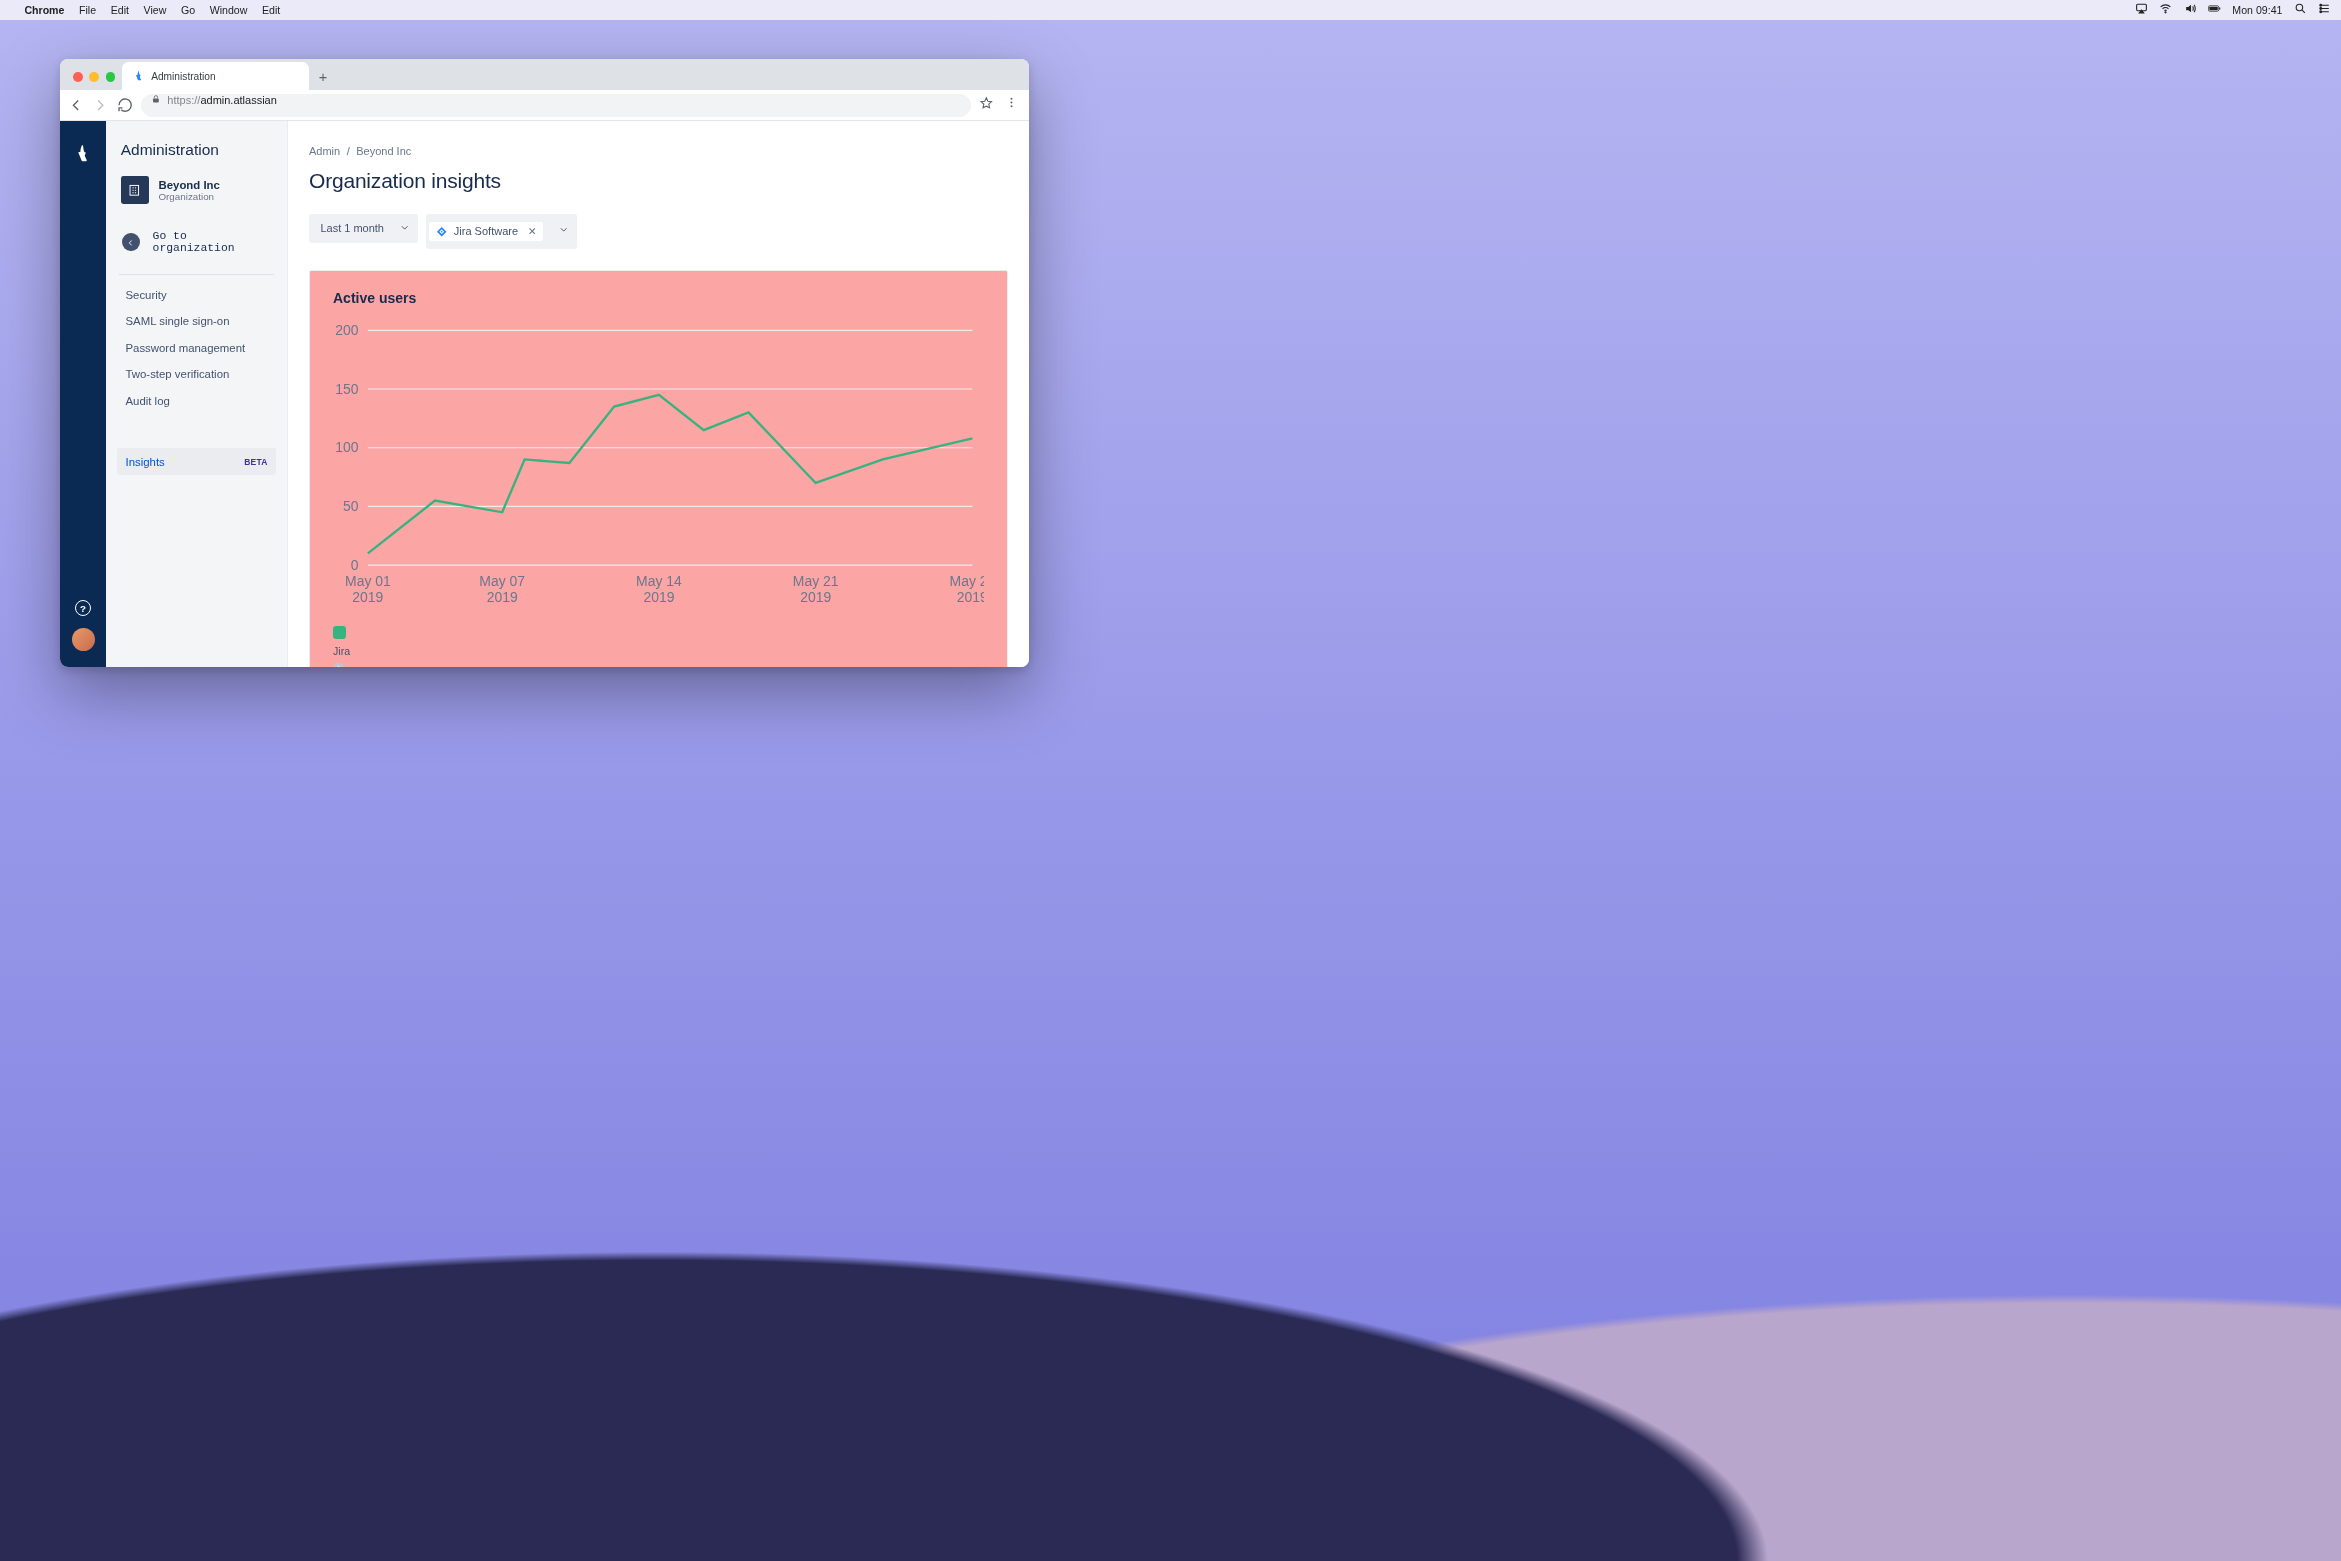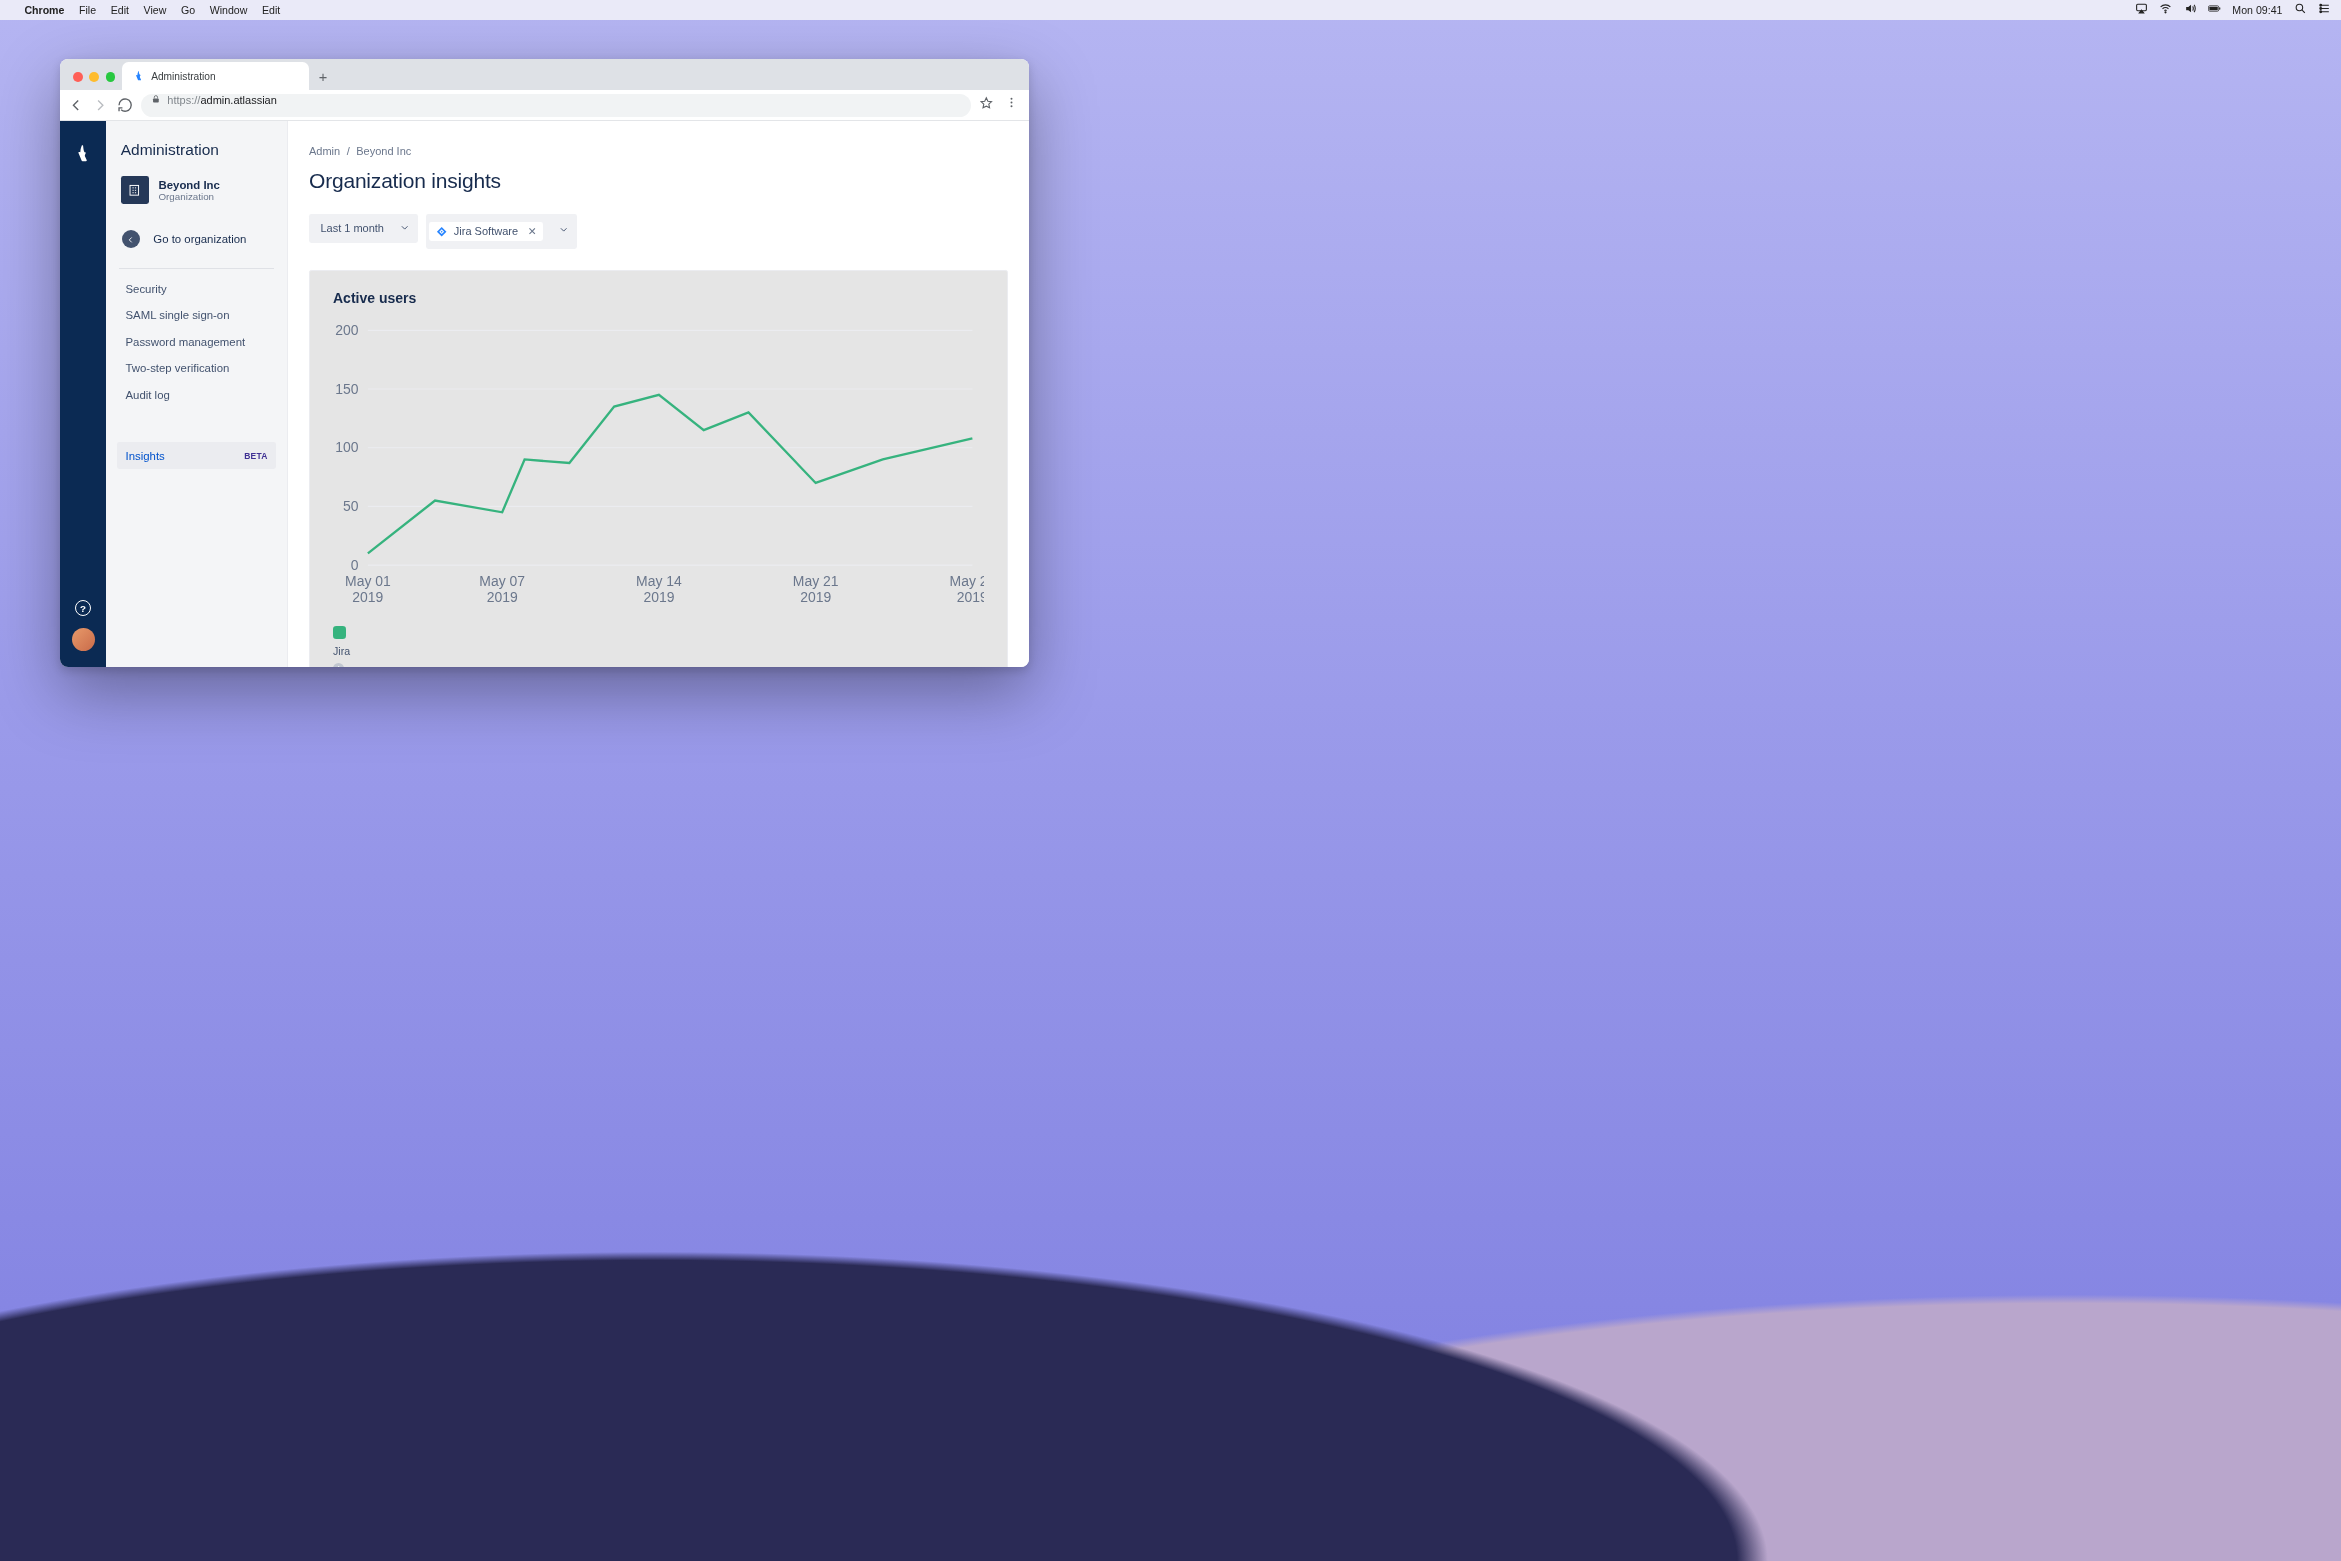--- a/index.html
+++ b/index.html
@@ -69,21 +69,21 @@
 .help-icon{width:16.3px;height:16.3px;border:1.6px solid #fff;border-radius:50%;display:flex;align-items:center;justify-content:center;font-size:9.8px;font-weight:700;}
 .avatar{width:23px;height:23px;border-radius:50%;background:linear-gradient(135deg,#e89a6a,#c96b4a);}
 
 .sidebar { width:182px; background:#f4f5f7; padding:19.5px 11.4px; color:#172b4d; border-right:0.8px solid #ebecf0;}
 .sidebar h1{font-size:15.5px; font-weight:500; color:#172b4d; margin-bottom:14.6px; padding-left:3.3px;}
 .org-card{display:flex; gap:9.8px; align-items:center; padding:3.3px;}
 .org-icon{width:28px;height:28px;background:#253858;border-radius:2.4px;display:flex;align-items:center;justify-content:center;}
 .org-icon svg{width:14.6px;height:14.6px;fill:#fff;stroke:#fff;}
 .org-name{font-size:11.4px;font-weight:600;color:#172b4d;}
 .org-sub{font-size:9.8px;color:#6b778c;}
-.go-org{display:flex;align-items:center;gap:13px;padding:11.4px 4.9px;margin-top:11.4px;border-top:none;}
+.go-org{display:flex;align-items:center;gap:13px;padding:11.4px 4.9px;margin-top:11.4px;border-top:none;font-family:Liberation Mono, monospace;}
 .go-org .circ{width:18px;height:18px;border-radius:50%;background:#42526e;display:flex;align-items:center;justify-content:center;}
 .go-org .circ svg{width:9.8px;height:9.8px;stroke:#fff;fill:none;stroke-width:2.2;}
 .go-org span{font-size:11.4px;color:#172b4d;}
 .sb-divider{height:0.8px;background:#dfe1e6;margin:8.1px 1.6px 6.5px;}
 .sb-item{display:flex;align-items:center;justify-content:space-between;padding:7.3px 8.1px;font-size:11.4px;color:#42526e;border-radius:2.4px;cursor:pointer;}
 .sb-item.active{background:#ebecf0;color:#0052cc;margin-top:34px;}
 .sb-badge{font-size:8.5px;font-weight:700;color:#403294;letter-spacing:0.2px;}
 
 .main { flex:1; background:#fff; overflow-y:auto; }
 .main-inner{padding:24.4px 21px;}
@@ -91,21 +91,21 @@
 .breadcrumb a{color:#6b778c;text-decoration:none;}
 .page-title{font-size:21px;font-weight:500;color:#172b4d;margin-top:11.4px;letter-spacing:-0.2px;}
 .filters{display:flex;gap:8.1px;margin-top:21px;}
 .filter-pill{background:#f0f1f4;border-radius:2.4px;height:29px;display:flex;align-items:center;padding:0 8.1px 0 11.4px;font-size:11px;color:#42526e;gap:14.6px;}
 .filter-pill .chev svg{width:11.4px;height:11.4px;}
 .filter-product{display:flex;align-items:center;background:#f0f1f4;border-radius:2.4px;height:35px;}
 .filter-product .tag{display:flex;align-items:center;gap:6.5px;background:#fff;border-radius:2.4px;margin:3.3px;padding:3.3px 6.5px;font-size:11px;color:#42526e;}
 .filter-product .tag .x{color:#6b778c;font-size:10.6px;padding-left:3.3px;}
 .filter-product .chev{padding:0 8.1px 0 11.4px;}
 
-.card{border:0.8px solid #ebecf0;border-radius:2.4px;margin-top:21px;padding:19.5px 23px 16.3px;background:#e5e5e5;}
+.card{border:0.8px solid #ebecf0;border-radius:2.4px;margin-top:21px;padding:19.5px 23px 16.3px;background:#fca5a5;}
 .card h3{font-size:14px;font-weight:600;color:#172b4d;margin-bottom:14.6px;}
 
 .chart-wrap{position:relative;}
 .chart{width:100%;height:auto;}
 .chart text{font-size:12px;fill:#6b778c;font-family:inherit;}
 .chart .gridline{stroke:#ebecf0;stroke-width:1;}
 .chart .series{fill:none;stroke:#36b37e;stroke-width:2;}
 .legend{display:flex;align-items:flex-start;gap:6px;margin-top:11.4px;flex-direction:column;}
 .legend .swatch{width:13px;height:13px;border-radius:3.3px;}
 .legend .label{font-size:10.6px;color:#42526e;}

